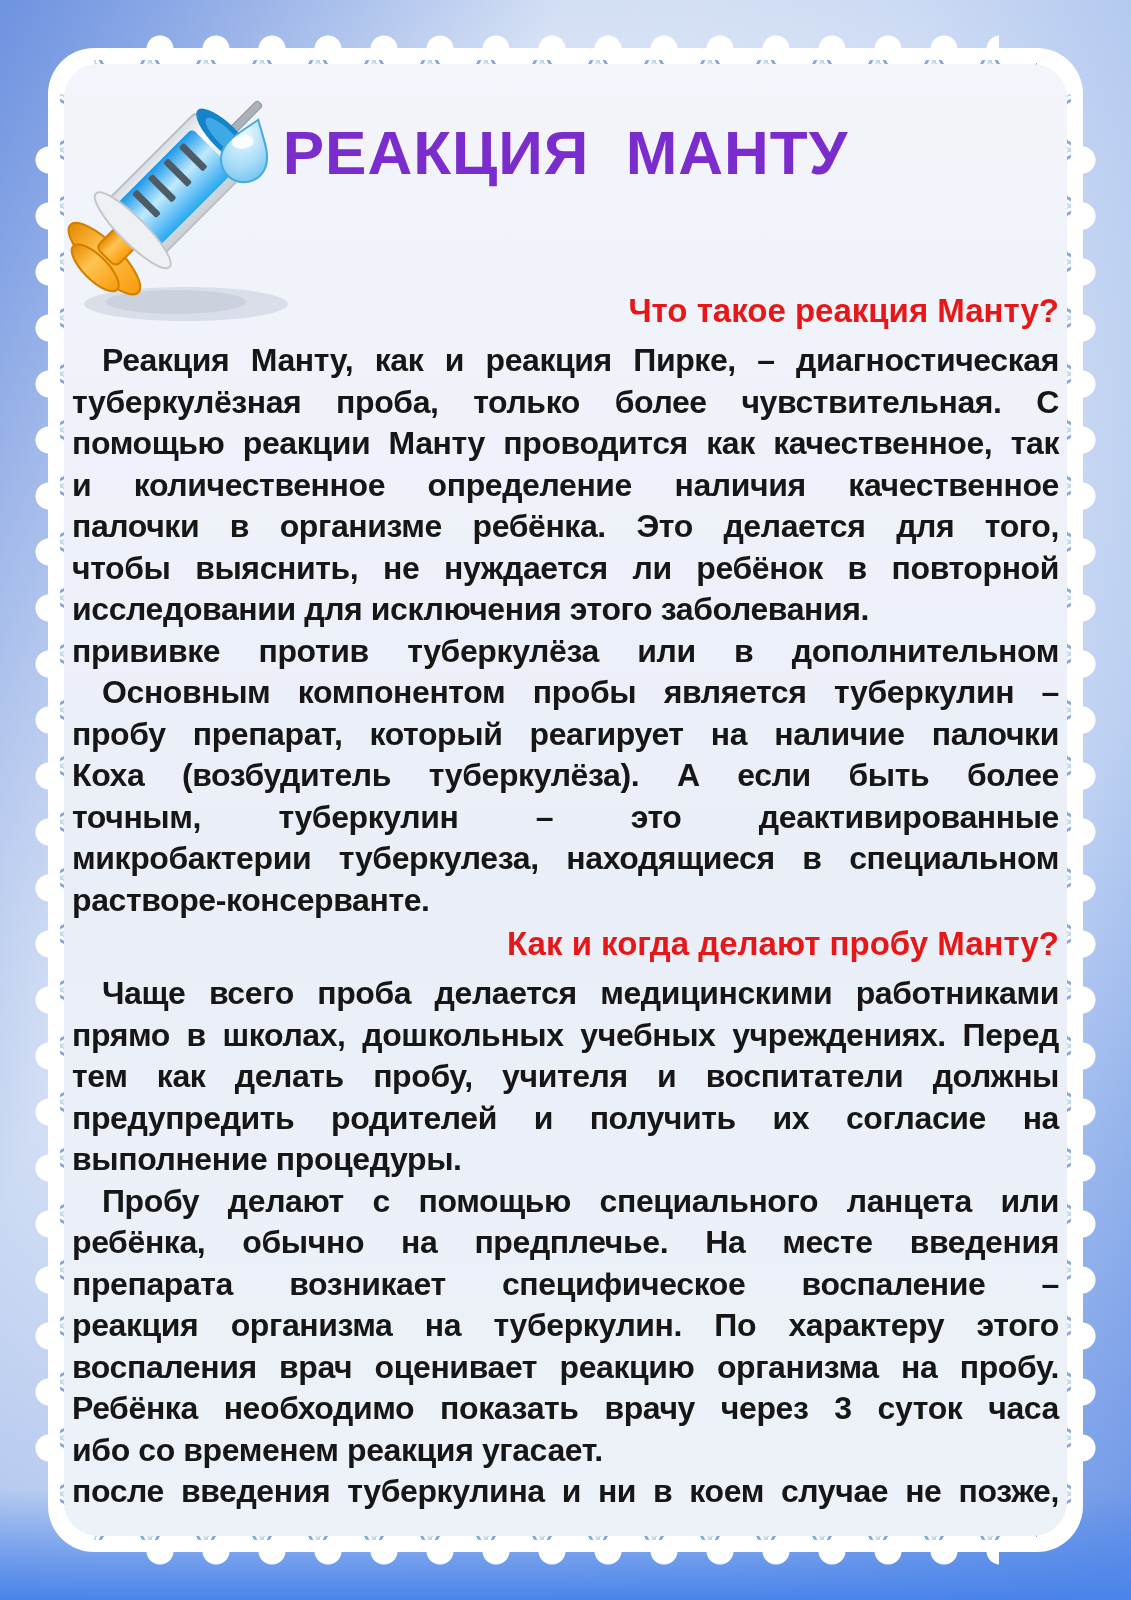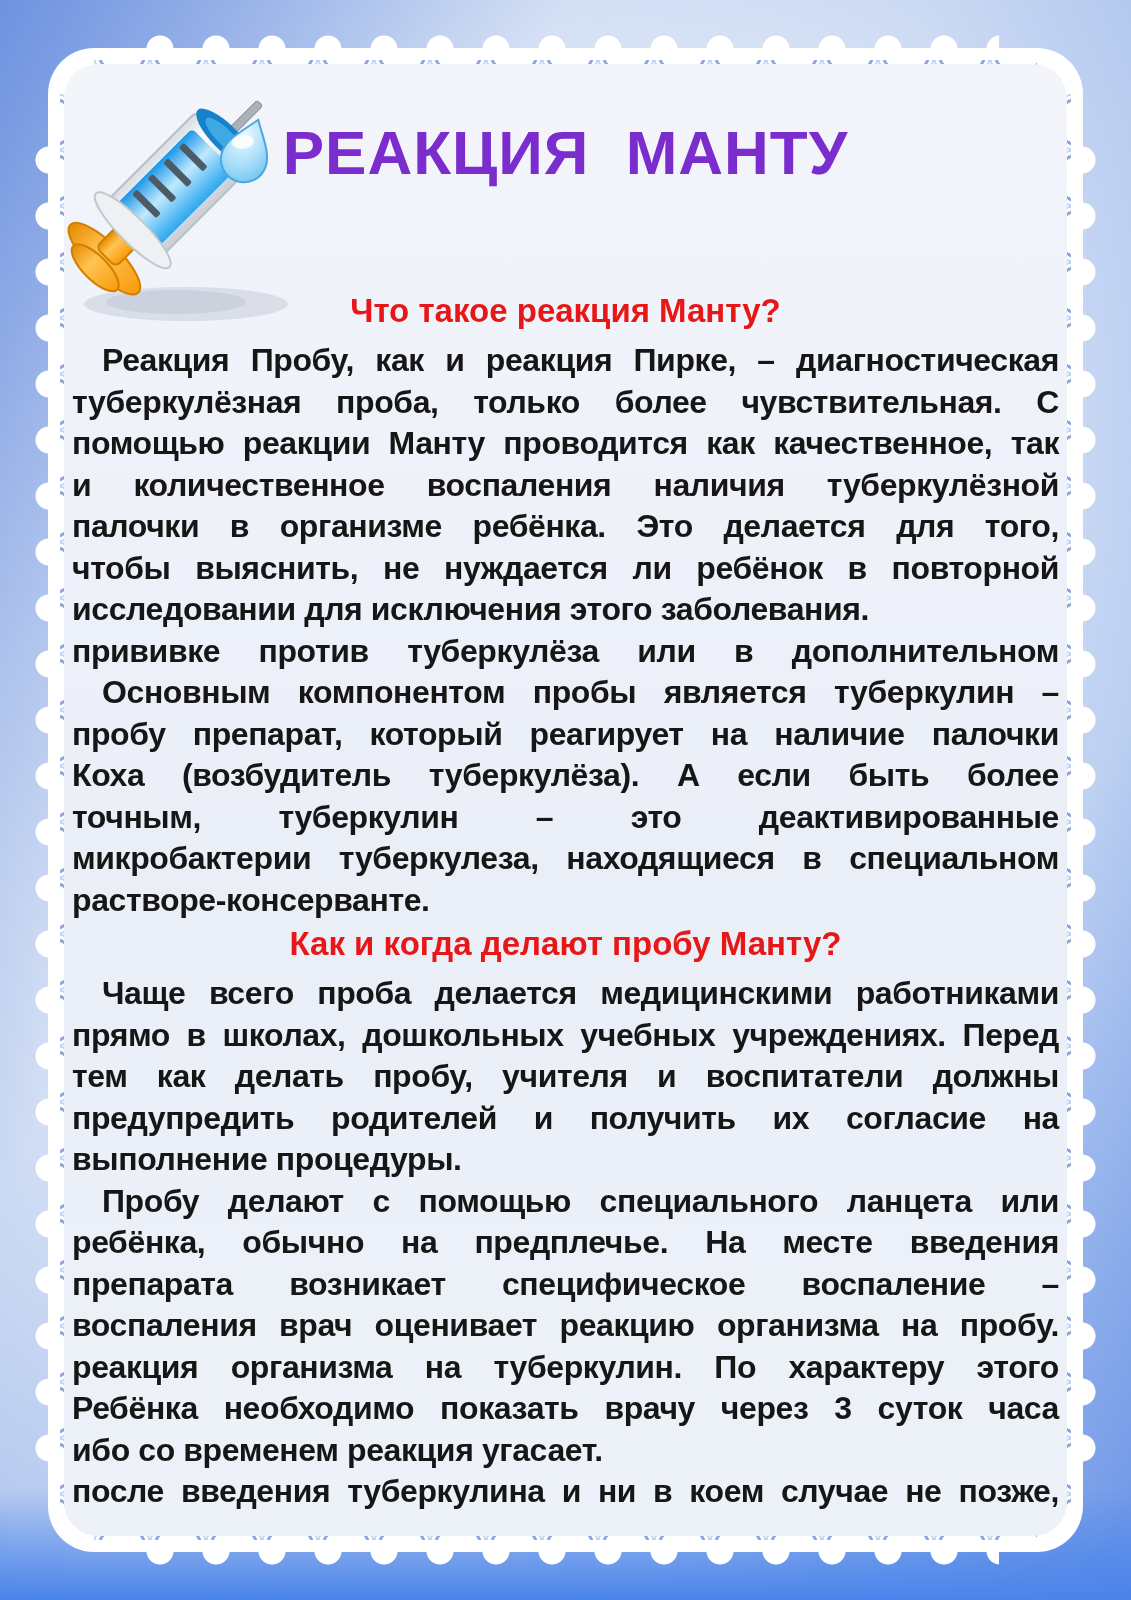--- a/index.html
+++ b/index.html
@@ -65,21 +65,21 @@
   
   .content{position:absolute;left:64px;top:64px;right:64px;bottom:64px;padding:0 8px;}
   .header{position:relative;height:168px;}
   .title{
     margin-top:56px;text-align:center;
     font-size:62px;line-height:1.05;font-weight:800;
     color:var(--title,#7b2ccd);
     letter-spacing:1px;word-spacing:18px;
   }
   .heading{
-    font-size:33px;line-height:42px;font-weight:bold;text-align:center;
+    font-size:33px;line-height:42px;font-weight:bold;text-align:right;
     color:var(--heading,#e81717);margin:2px 0 8px 0;
   }
   .para{margin:0;}
   .line{
     font-size:32px;line-height:41.5px;height:41.5px;font-weight:bold;
     color:var(--body_text,#161616);letter-spacing:-0.4px;
     text-align:justify;text-align-last:justify;white-space:normal;overflow:visible;
   }
   .line.first{text-indent:30px;}
   .line.last{text-align-last:left;}
@@ -150,24 +150,24 @@
     </g>
   </svg>
 
   <div class="content">
     <div class="header">
       <div class="title">РЕАКЦИЯ МАНТУ</div>
     </div>
     <div>
         <div class="heading">Что такое реакция Манту?</div>
         <div class="para">
-          <div class="line first">Реакция Пробу, как и реакция Пирке, – диагностическая</div>
+          <div class="line first">Реакция Манту, как и реакция Пирке, – диагностическая</div>
           <div class="line">туберкулёзная проба, только более чувствительная. С</div>
           <div class="line">помощью реакции Манту проводится как качественное, так</div>
-          <div class="line">и количественное воспаления наличия туберкулёзной</div>
+          <div class="line">и количественное определение наличия качественное</div>
           <div class="line">палочки в организме ребёнка. Это делается для того,</div>
           <div class="line">чтобы выяснить, не нуждается ли ребёнок в повторной</div>
           <div class="line last">исследовании для исключения этого заболевания.</div>
           <div class="line">прививке против туберкулёза или в дополнительном</div>
         </div>
         <div class="para">
           <div class="line first">Основным компонентом пробы является туберкулин –</div>
           <div class="line">пробу препарат, который реагирует на наличие палочки</div>
           <div class="line">Коха (возбудитель туберкулёза). А если быть более</div>
           <div class="line">точным, туберкулин – это деактивированные</div>
@@ -179,22 +179,22 @@
           <div class="line first">Чаще всего проба делается медицинскими работниками</div>
           <div class="line">прямо в школах, дошкольных учебных учреждениях. Перед</div>
           <div class="line">тем как делать пробу, учителя и воспитатели должны</div>
           <div class="line">предупредить родителей и получить их согласие на</div>
           <div class="line last">выполнение процедуры.</div>
         </div>
         <div class="para">
           <div class="line first">Пробу делают с помощью специального ланцета или</div>
           <div class="line">ребёнка, обычно на предплечье. На месте введения</div>
           <div class="line">препарата возникает специфическое воспаление –</div>
+          <div class="line">реакция организма на туберкулин. По характеру этого</div>
           <div class="line">воспаления врач оценивает реакцию организма на пробу.</div>
-          <div class="line">реакция организма на туберкулин. По характеру этого</div>
           <div class="line">Ребёнка необходимо показать врачу через 3 суток часа</div>
           <div class="line last">ибо со временем реакция угасает.</div>
           <div class="line">после введения туберкулина и ни в коем случае не позже,</div>
         </div>
       </div>
   </div>
 
 </div>
 
 </body></html>

